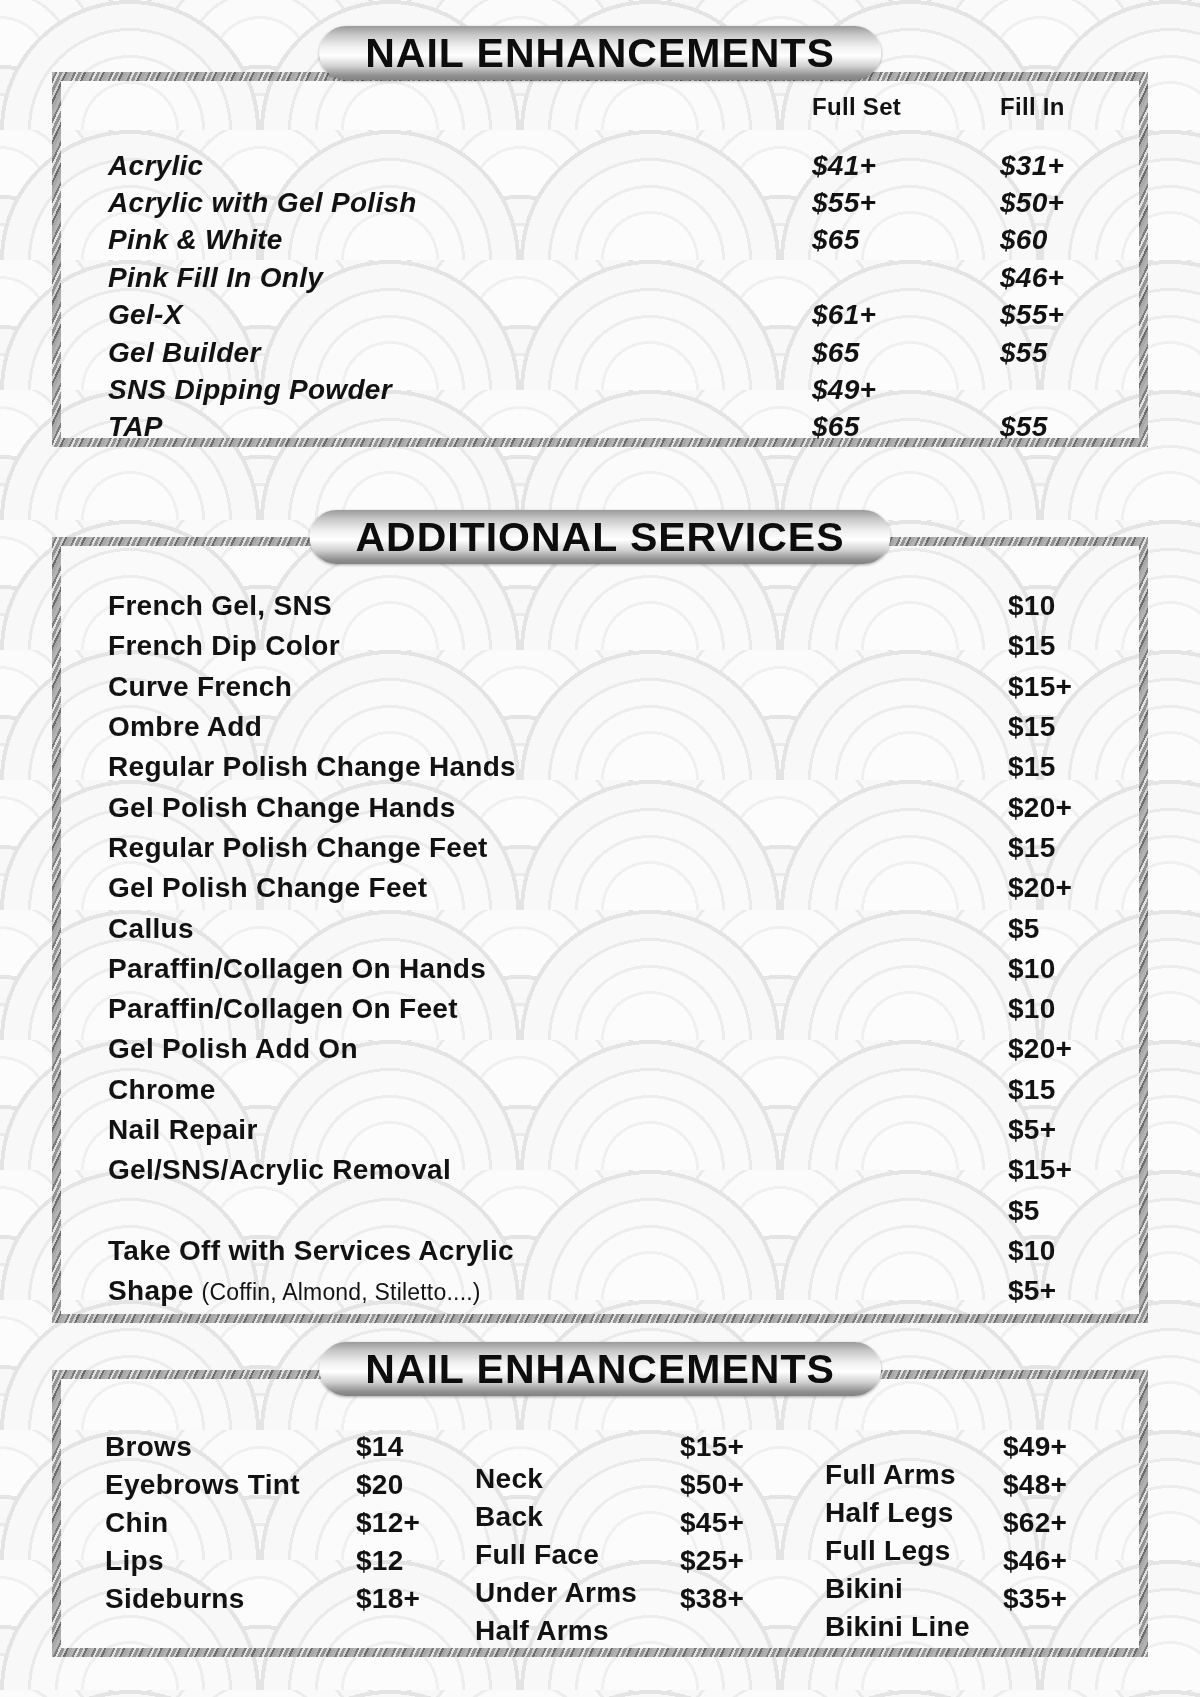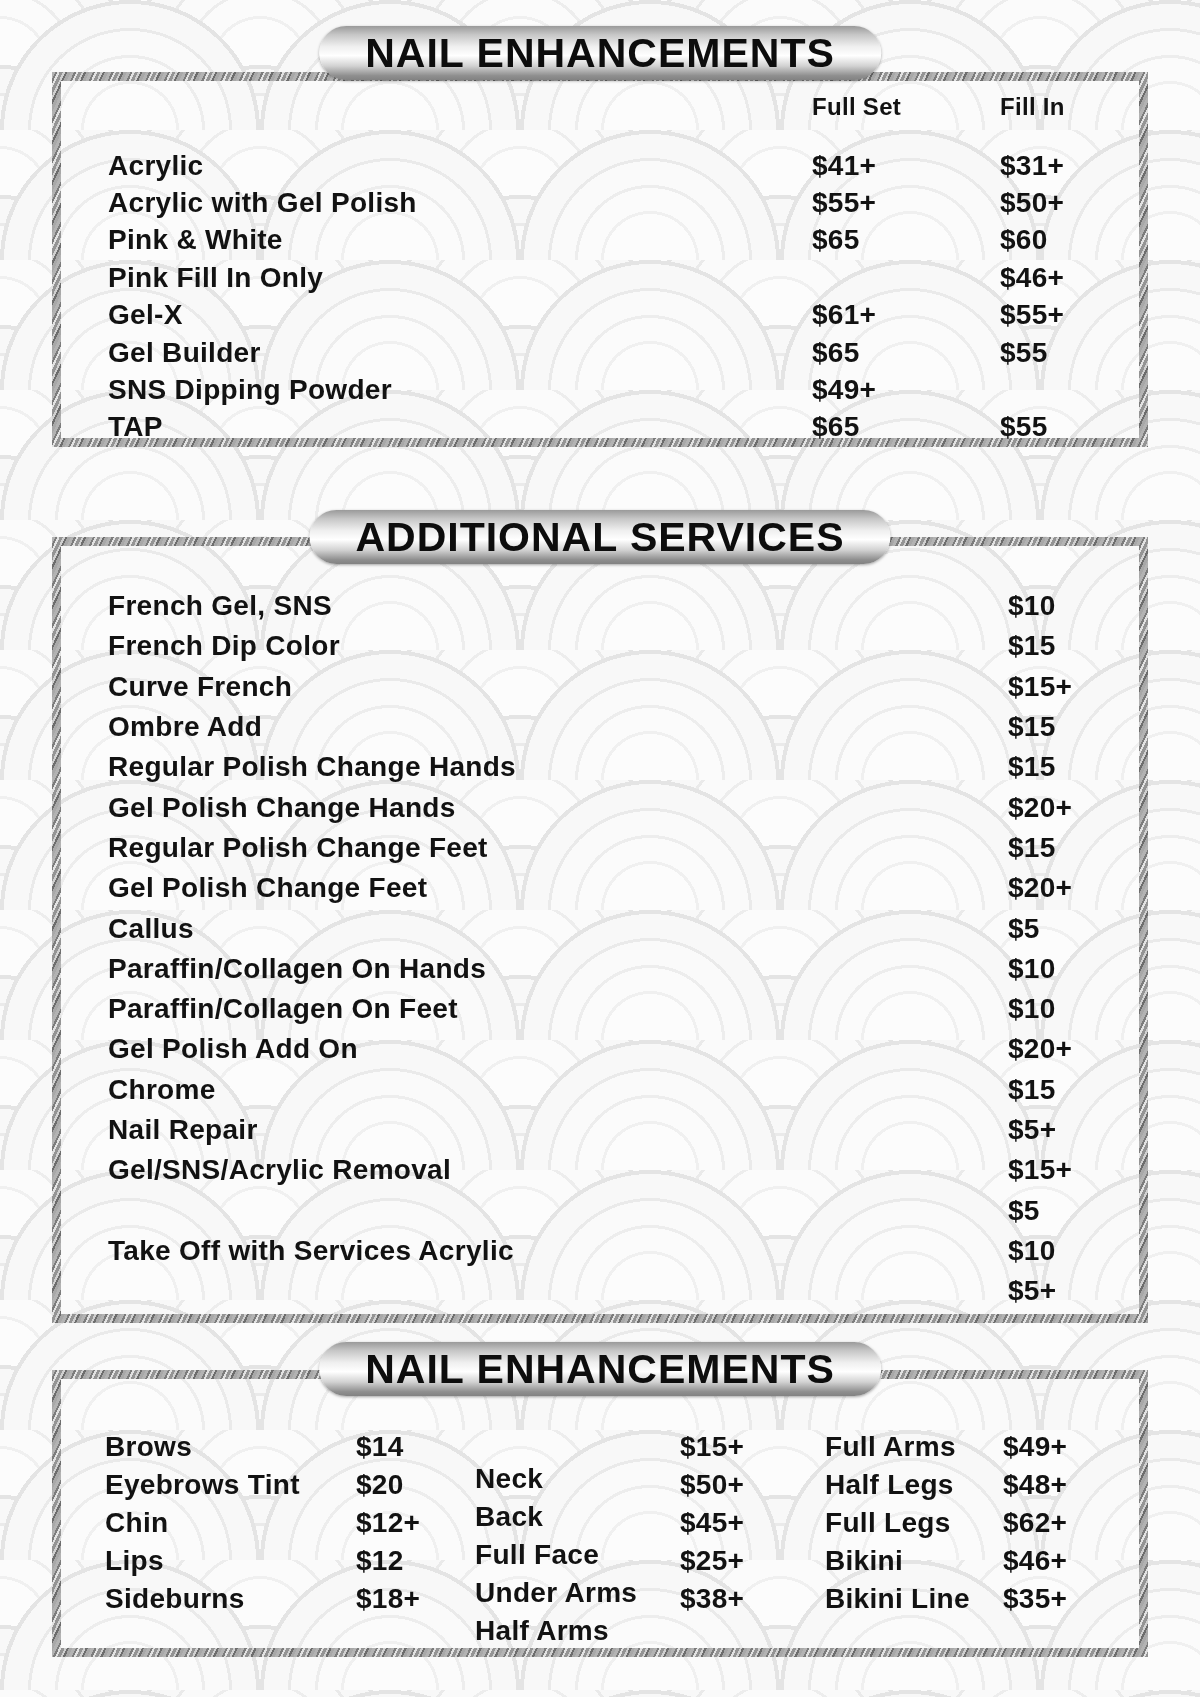--- a/index.html
+++ b/index.html
@@ -39,30 +39,30 @@
                #ffffff 55%,#d2d2d2 74%,#8f8f8f 92%,#828282 100%);
     font-size:41px;font-weight:800;letter-spacing:1px;white-space:nowrap;
     z-index:5;box-shadow:0 1px 3px rgba(0,0,0,.35);color:#0d0d0d;
   }
   #pill1{top:26px;} #pill2{top:510px;} #pill3{top:1342px;}
   .colhead{position:absolute;top:12px;font-size:24px;font-weight:700;letter-spacing:.3px;}
   .ch-full{left:751px;} .ch-fill{left:939px;}
   .rows{position:absolute;left:0;right:0;}
   #rows1{top:66px;} #rows2{top:40px;} #rows3{top:49px;}
   .row{position:relative;}
-  #rows1 .row{height:37.4px;} #rows2 .row{height:40.3px;} #rows3 .row{height:38px;}
+  #rows1 .row{height:37.4px;font-style:italic;} #rows2 .row{height:40.3px;} #rows3 .row{height:38px;}
   .cell{
     position:absolute;top:50%;transform:translateY(-50%);
     font-size:28px;font-weight:700;letter-spacing:.3px;white-space:nowrap;
   }
   .lbl{left:47px;}
   .c-full{left:751px;} .c-fill{left:939px;}
   .c-price2{left:947px;}
   .note{font-size:23px;font-weight:400;letter-spacing:.2px;margin-left:8px;}
-  .l1{left:44px;} .p1{left:295px;} .l2{left:414px;margin-top:32px;} .p2{left:619px;} .l3{left:764px;} .p3{left:942px;}
+  .l1{left:44px;} .p1{left:295px;} .l2{left:414px;margin-top:32px;} .p2{left:619px;} .l3{left:764px;margin-top:28px;} .p3{left:942px;}
 </style>
 </head>
 <body>
 
 <div class="canvas">
 
   <div class="pill" id="pill1">NAIL ENHANCEMENTS</div>
   <div class="pill" id="pill2">ADDITIONAL SERVICES</div>
   <div class="pill" id="pill3">NAIL ENHANCEMENTS</div>
 
@@ -176,20 +176,21 @@
         <span class="cell c-price2">$15+</span>
       </div>
       <div class="row">
         <span class="cell c-price2">$5</span>
       </div>
       <div class="row">
         <span class="cell lbl">Take Off with Services Acrylic</span>
         <span class="cell c-price2">$10</span>
       </div>
       <div class="row">
+        <span class="cell lbl"><span>Shape</span><span class="note">(Coffin, Almond, Stiletto....)</span></span>
         <span class="cell c-price2">$5+</span>
       </div>
     </div>
   </div>
 
   <div class="panel" id="panel3">
     <div class="rows" id="rows3">
       <div class="row">
         <span class="cell l1">Brows</span>
         <span class="cell p1">$14</span>

